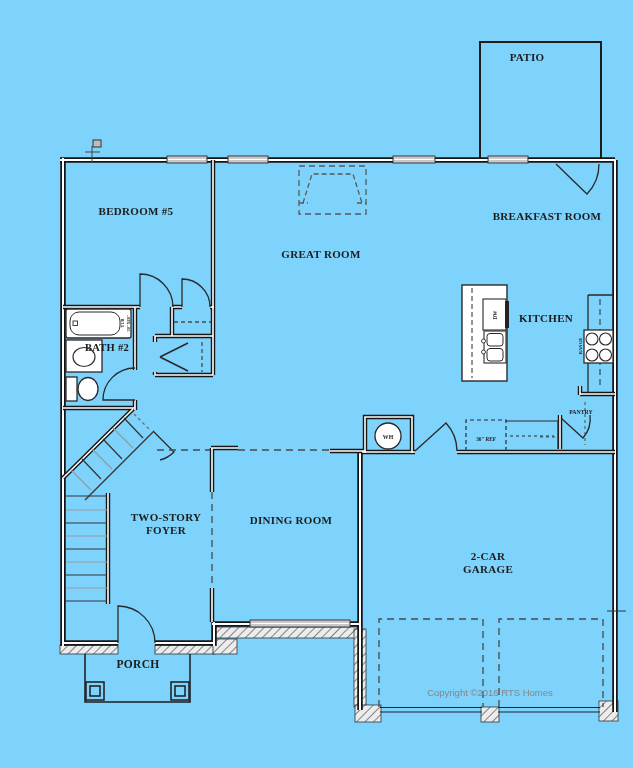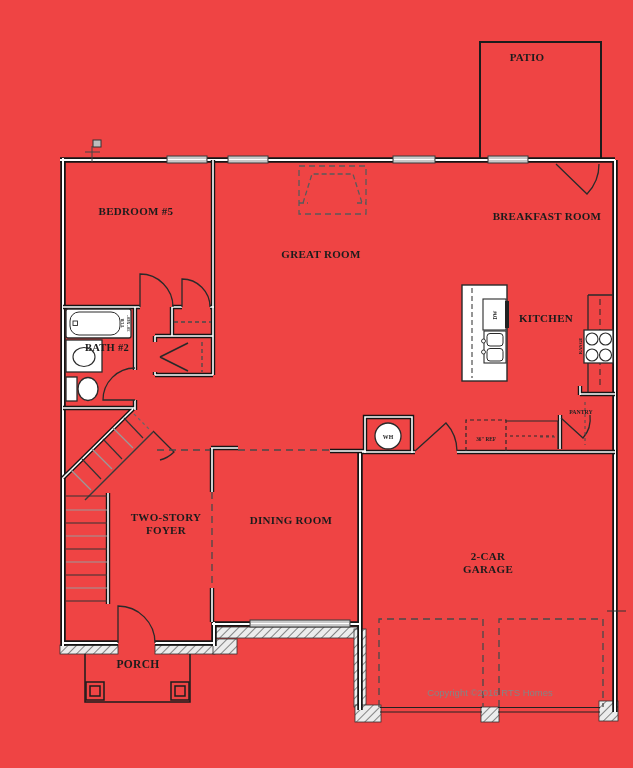--- a/index.html
+++ b/index.html
@@ -1,16 +1,16 @@
 <!DOCTYPE html>
 <html><head>
 <meta charset="utf-8">
 <style>
   html,body{margin:0;padding:0;background:#ffffff;}
-  .stage{position:relative;width:633px;height:768px;background:#ef4444;overflow:hidden;}
+  .stage{position:relative;width:633px;height:768px;background:#7dd3fc;overflow:hidden;}
   svg{position:absolute;left:0;top:0;}
   .rm{font-family:"Liberation Serif",serif;font-weight:bold;fill:#1c1c1c;letter-spacing:.3px;}
   .sm{font-family:"Liberation Serif",serif;font-weight:bold;fill:#222;}
   .copy{font-family:"Liberation Sans",sans-serif;fill:#858585;}
 </style>
 </head>
 <body>
 
 <div class="stage">
 <svg width="633" height="768" viewBox="0 0 633 768">

